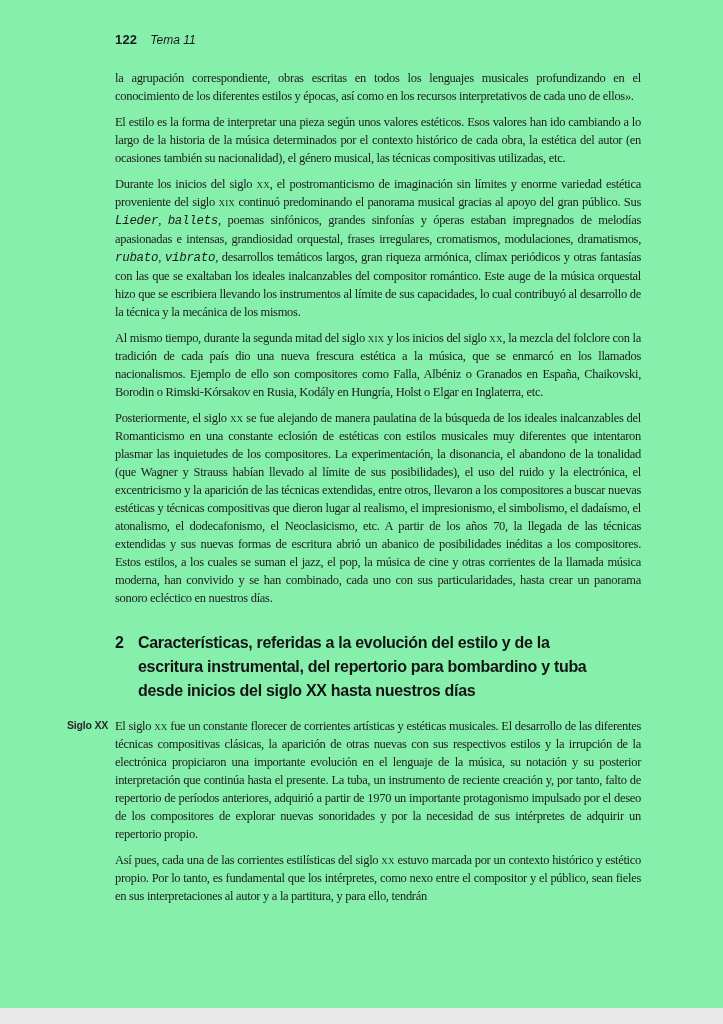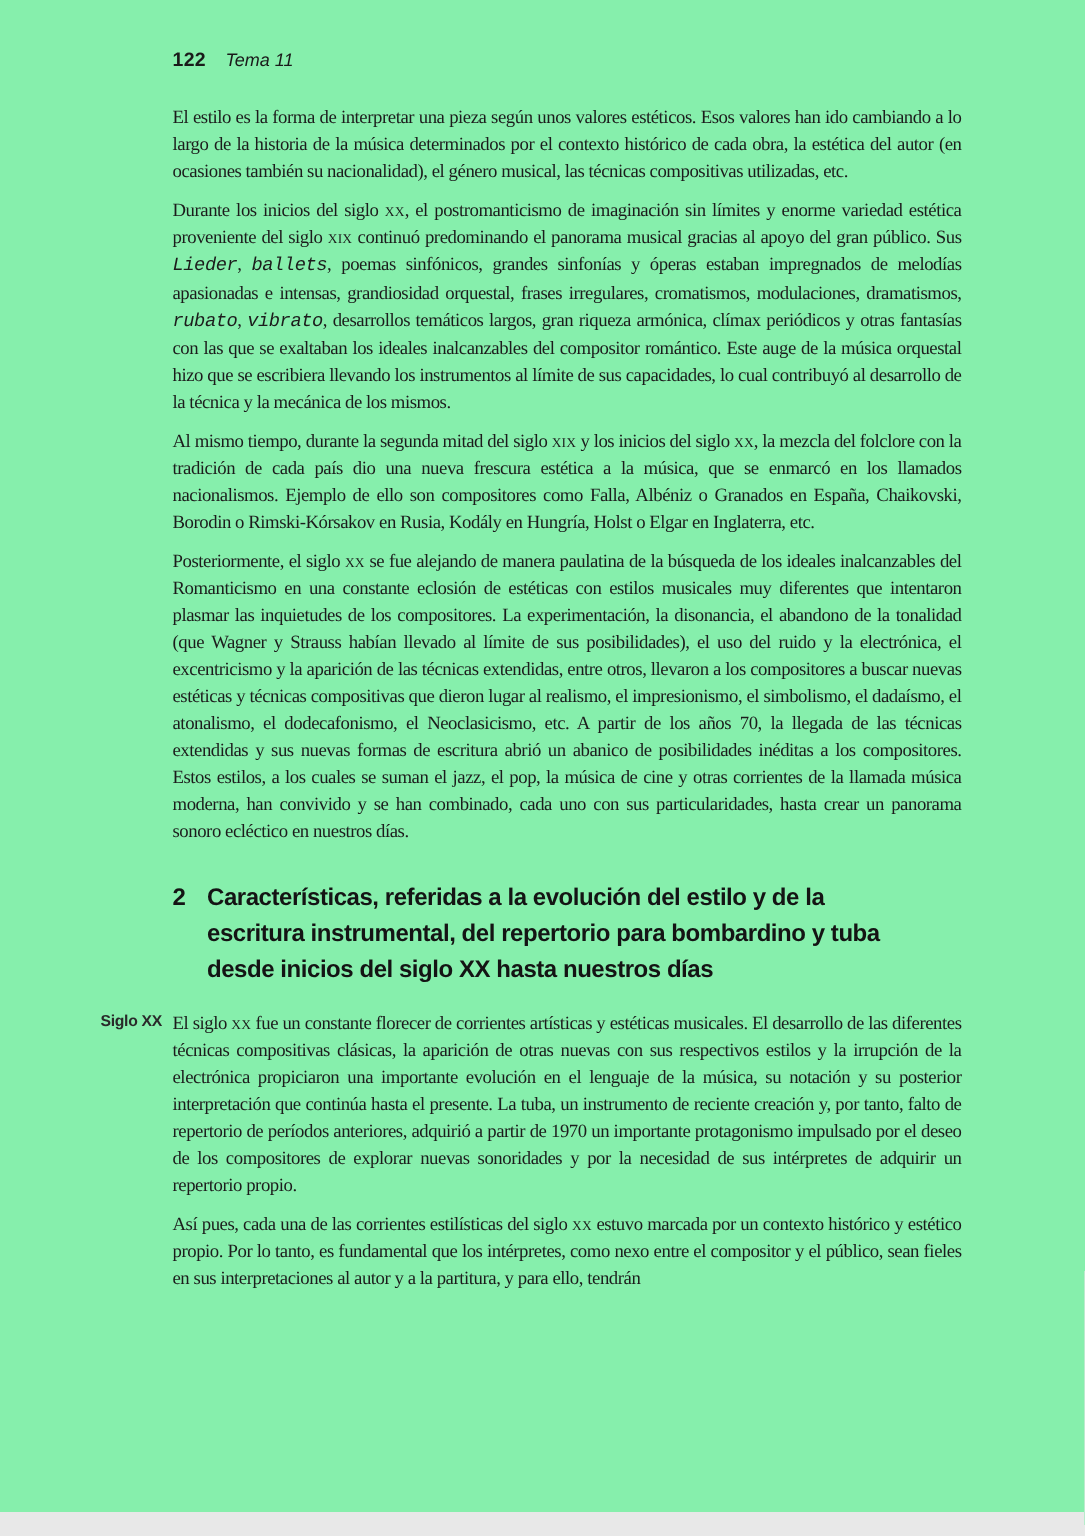--- a/index.html
+++ b/index.html
@@ -91,20 +91,23 @@
 <body>
 
 <div class="page">
   <div class="content">
     <div class="page-header">
       <span class="page-num">122</span>
       <span class="running-title">Tema 11</span>
     </div>
     <div>
         <div class="para-wrap">
+          <p class="body-para"><span class="seg-normal">la agrupación correspondiente, obras escritas en todos los lenguajes musicales profundizando en el conocimiento de los diferentes estilos y épocas, así como en los recursos interpretativos de cada uno de ellos».</span></p>
+        </div>
+        <div class="para-wrap">
           <p class="body-para"><span class="seg-normal">El estilo es la forma de interpretar una pieza según unos valores estéticos. Esos valores han ido cambiando a lo largo de la historia de la música determinados por el contexto histórico de cada obra, la estética del autor (en ocasiones también su nacionalidad), el género musical, las técnicas compositivas utilizadas, etc.</span></p>
         </div>
         <div class="para-wrap">
           <p class="body-para"><span class="seg-normal">Durante los inicios del siglo </span><span class="seg-smallcaps">xx</span><span class="seg-normal">, el postromanticismo de imaginación sin límites y enorme variedad estética proveniente del siglo </span><span class="seg-smallcaps">xix</span><span class="seg-normal"> continuó predominando el panorama musical gracias al apoyo del gran público. Sus </span><span class="seg-italic">Lieder</span><span class="seg-normal">, </span><span class="seg-italic">ballets</span><span class="seg-normal">, poemas sinfónicos, grandes sinfonías y óperas estaban impregnados de melodías apasionadas e intensas, grandiosidad orquestal, frases irregulares, cromatismos, modulaciones, dramatismos, </span><span class="seg-italic">rubato</span><span class="seg-normal">, </span><span class="seg-italic">vibrato</span><span class="seg-normal">, desarrollos temáticos largos, gran riqueza armónica, clímax periódicos y otras fantasías con las que se exaltaban los ideales inalcanzables del compositor romántico. Este auge de la música orquestal hizo que se escribiera llevando los instrumentos al límite de sus capacidades, lo cual contribuyó al desarrollo de la técnica y la mecánica de los mismos.</span></p>
         </div>
         <div class="para-wrap">
           <p class="body-para"><span class="seg-normal">Al mismo tiempo, durante la segunda mitad del siglo </span><span class="seg-smallcaps">xix</span><span class="seg-normal"> y los inicios del siglo </span><span class="seg-smallcaps">xx</span><span class="seg-normal">, la mezcla del folclore con la tradición de cada país dio una nueva frescura estética a la música, que se enmarcó en los llamados nacionalismos. Ejemplo de ello son compositores como Falla, Albéniz o Granados en España, Chaikovski, Borodin o Rimski-Kórsakov en Rusia, Kodály en Hungría, Holst o Elgar en Inglaterra, etc.</span></p>
         </div>
         <div class="para-wrap">
           <p class="body-para"><span class="seg-normal">Posteriormente, el siglo </span><span class="seg-smallcaps">xx</span><span class="seg-normal"> se fue alejando de manera paulatina de la búsqueda de los ideales inalcanzables del Romanticismo en una constante eclosión de estéticas con estilos musicales muy diferentes que intentaron plasmar las inquietudes de los compositores. La experimentación, la disonancia, el abandono de la tonalidad (que Wagner y Strauss habían llevado al límite de sus posibilidades), el uso del ruido y la electrónica, el excentricismo y la aparición de las técnicas extendidas, entre otros, llevaron a los compositores a buscar nuevas estéticas y técnicas compositivas que dieron lugar al realismo, el impresionismo, el simbolismo, el dadaísmo, el atonalismo, el dodecafonismo, el Neoclasicismo, etc. A partir de los años 70, la llegada de las técnicas extendidas y sus nuevas formas de escritura abrió un abanico de posibilidades inéditas a los compositores. Estos estilos, a los cuales se suman el jazz, el pop, la música de cine y otras corrientes de la llamada música moderna, han convivido y se han combinado, cada uno con sus particularidades, hasta crear un panorama sonoro ecléctico en nuestros días.</span></p>

